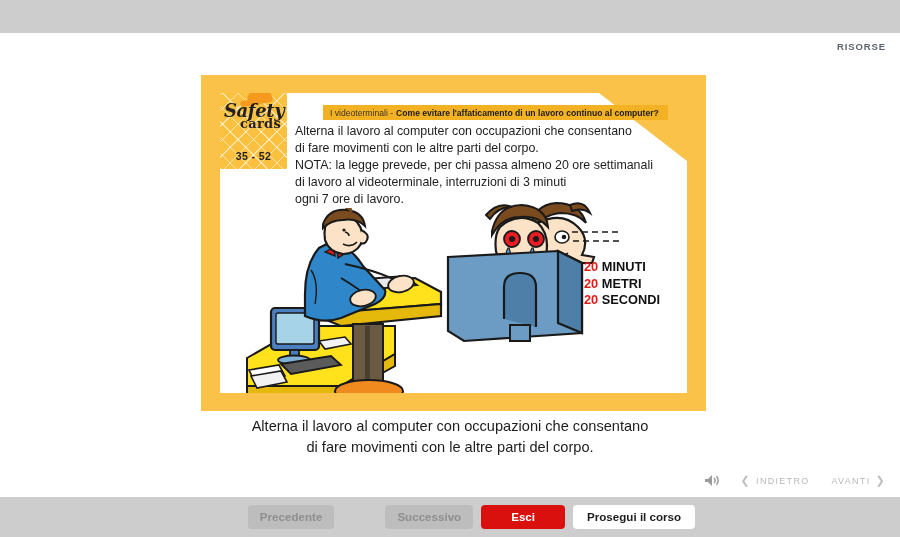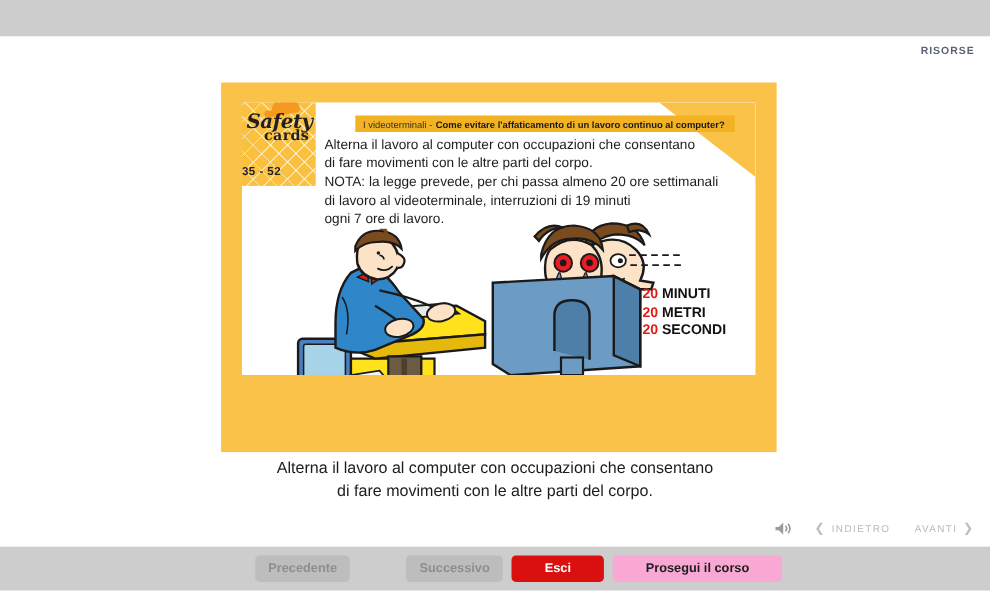--- a/index.html
+++ b/index.html
@@ -30,21 +30,21 @@
   }
 
   
   .card {
     position: absolute; left: 201px; top: 75px;
     width: 505px; height: 336px;
     background: #fbc24a;
   }
   .card-inner {
     position: absolute; left: 19px; top: 18px;
-    width: 467px; height: 248px;
+    width: 467px; height: 300px;
     background: #ffffff;
     -webkit-clip-path: polygon(0 0, 100% 0, 100% 0, 100% 100%, 0 100%);
     clip-path: polygon(0 0, 100% 0, 100% 100%, 0 100%);
   }
   
   .fold {
     position: absolute; right: 0; top: 0;
     width: 88px; height: 68px;
     background: #fbc24a;
     -webkit-clip-path: polygon(100% 0, 100% 100%, 0 0);
@@ -81,21 +81,21 @@
     font-size: 18px; color: #231f20; letter-spacing: -.4px;
   }
   .logo .cards {
     position: absolute; left: 20px; top: 23px;
     font-family: "DejaVu Serif", serif;
     font-weight: bold; font-size: 13px; color: #231f20;
     letter-spacing: .3px;
   }
   .logo .range {
     position: absolute; left: 0; right: 0; bottom: 7px;
-    font-size: 10.5px; font-weight: bold;
+    text-align: center; font-size: 10.5px; font-weight: bold;
     color: #231f20; letter-spacing: .4px;
   }
 
   
   .ribbon {
     position: absolute; left: 103px; top: 12px;
     height: 15px; padding: 0 9px 0 7px;
     background: #f3b223;
     display: flex; align-items: center;
     white-space: nowrap;
@@ -155,21 +155,21 @@
   }
   .btn {
     border: 0; border-radius: 4px;
     font-family: "Liberation Sans", sans-serif;
     font-size: 11.6px; font-weight: bold;
     padding: 5px 12px; line-height: 14px;
     cursor: pointer;
   }
   .btn-disabled { background: #bdbdbd; color: #8e8e8e; margin-left: 43px; }
   .btn-exit { background: #d9100e; color: #ffffff; padding: 5px 30px; }
-  .btn-continue { background: #f9a8d4; color: #1d1d1d; padding: 5px 30px; }
+  .btn-continue { background: #ffffff; color: #1d1d1d; padding: 5px 14px; }
 </style>
 </head>
 <body>
 
 <div id="page">
 
   <div class="topbar"></div>
 
   <div class="risorse">RISORSE</div>
 
@@ -187,21 +187,21 @@
 
       <div class="ribbon">
         <span class="r1">I videoterminali -</span>
         <span class="r2">Come evitare l'affaticamento di un lavoro continuo al computer?</span>
       </div>
 
       <div class="body-top">
         <div>Alterna il lavoro al computer con occupazioni che consentano</div>
         <div>di fare movimenti con le altre parti del corpo.</div>
         <div>NOTA: la legge prevede, per chi passa almeno 20 ore settimanali</div>
-        <div>di lavoro al videoterminale, interruzioni di 19 minuti</div>
+        <div>di lavoro al videoterminale, interruzioni di 3 minuti</div>
         <div>ogni 7 ore di lavoro.</div>
       </div>
 
       <svg class="illo-left" viewBox="0 0 200 188">
 
         <polygon points="2,150 58,118 150,118 150,146 96,178 2,178" fill="#ffe11c" stroke="#1a1a1a" stroke-width="2"></polygon>
         <polygon points="2,178 96,178 150,146 150,158 96,188 2,188" fill="#e4b90c" stroke="#1a1a1a" stroke-width="2"></polygon>
 
         <polygon points="4,162 34,157 40,168 10,174" fill="#ffffff" stroke="#1a1a1a" stroke-width="1.6"></polygon>
         <polygon points="6,168 36,163 42,174 12,180" fill="#f1f1f1" stroke="#1a1a1a" stroke-width="1.6"></polygon>

